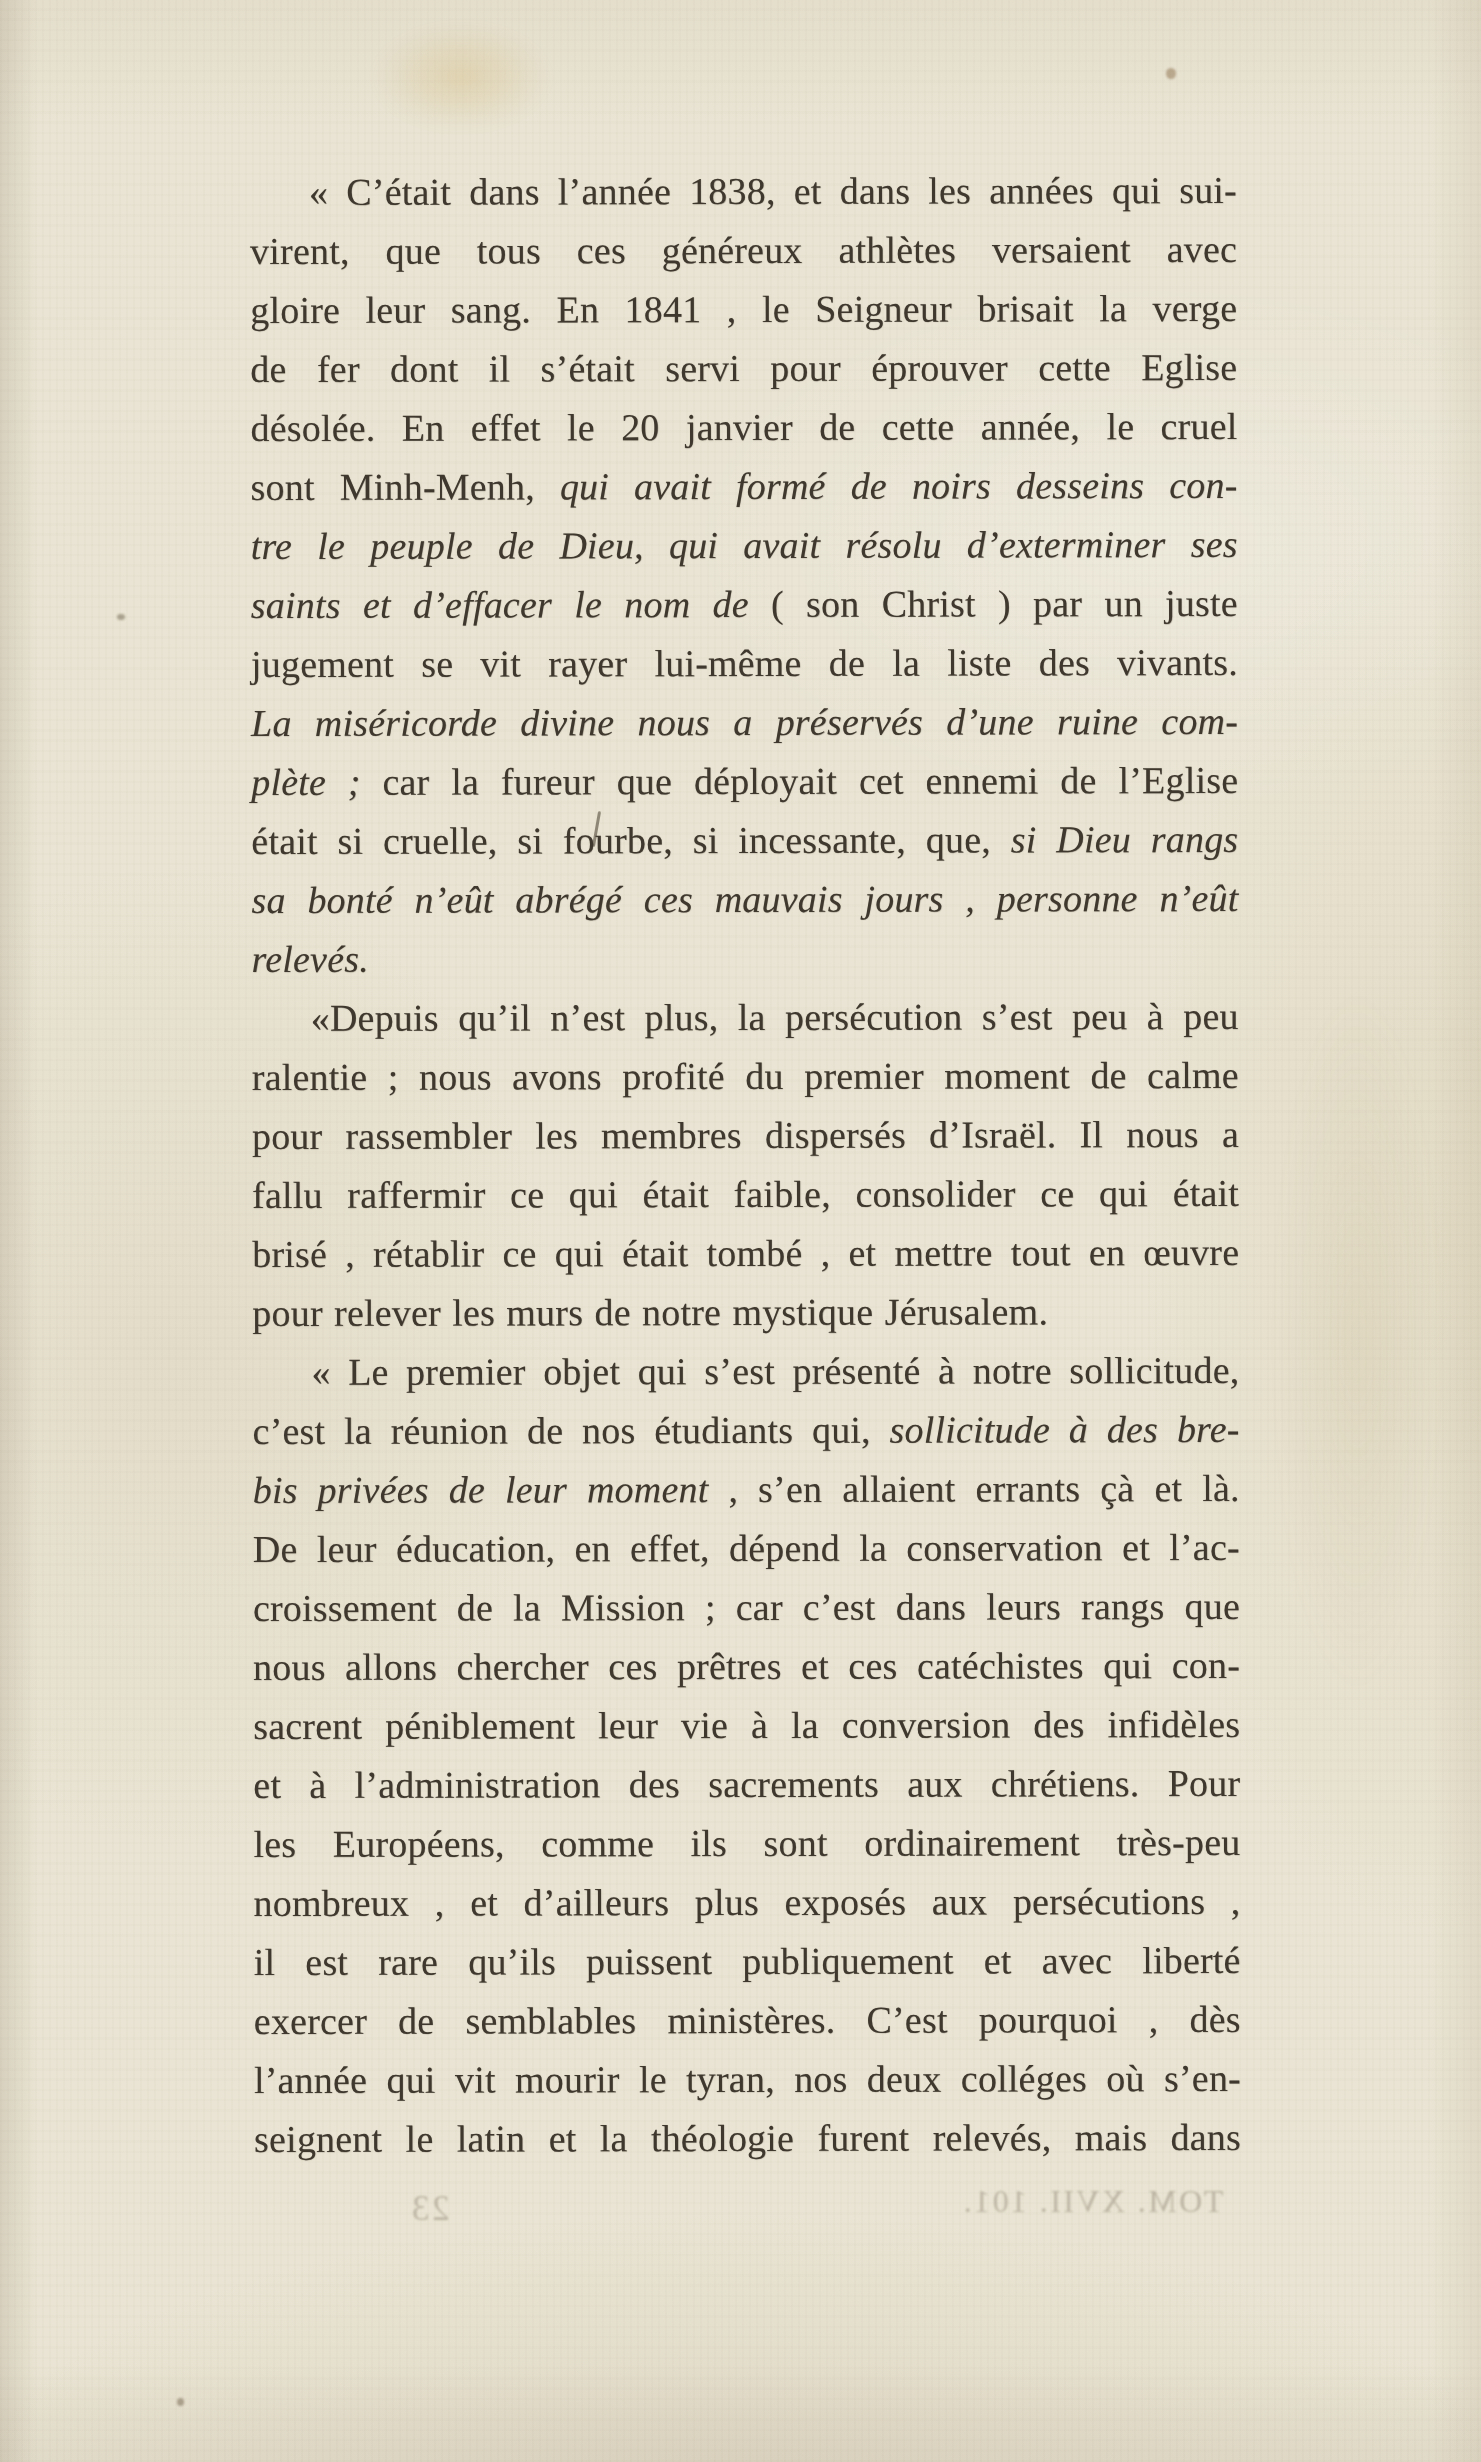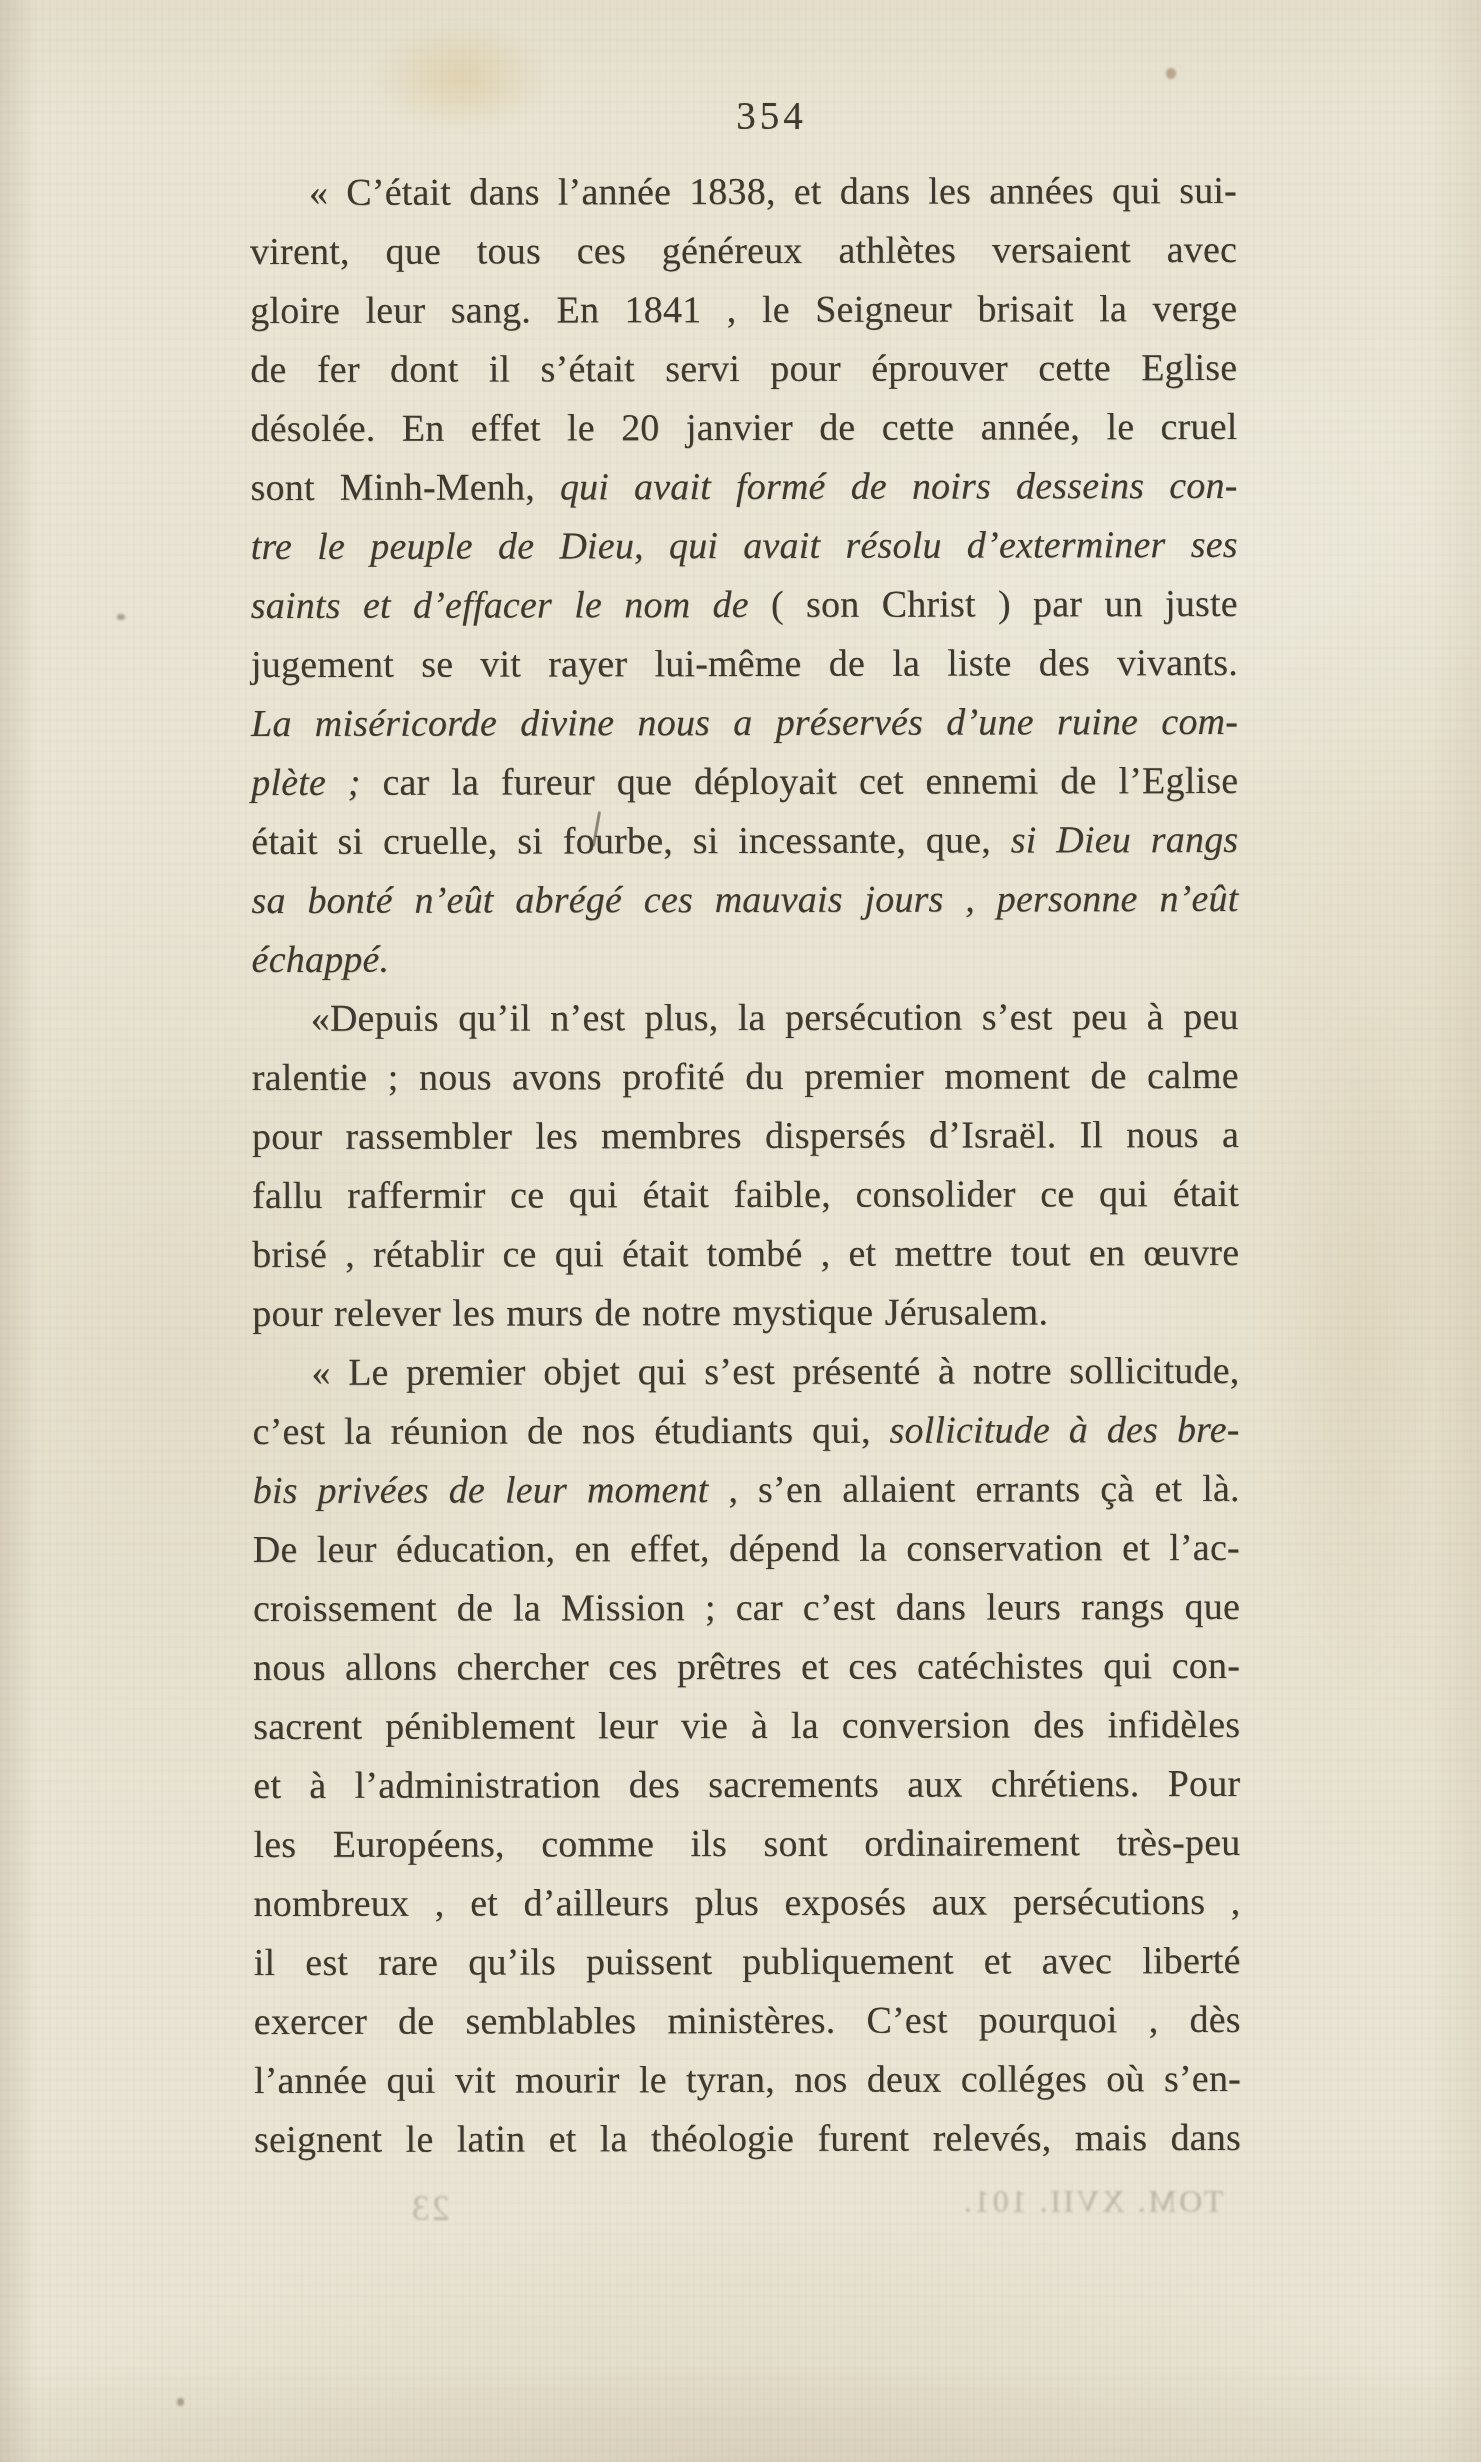--- a/index.html
+++ b/index.html
@@ -106,37 +106,36 @@
   <div class="texture"></div>
   <div class="grain"></div>
 
   <div class="stain stain-yellow"></div>
   <div class="stain speck-1"></div>
   <div class="stain speck-2"></div>
   <div class="stain speck-3"></div>
   <div class="stain ink-slash"></div>
   <div class="stain stain-soft-right"></div>
 
-  <div id="page-number">354</div>
 
   <div id="text-block">
       <div class="line just indent"><span>« C’était dans l’année 1838, et dans les années qui sui-</span></div>
       <div class="line just"><span>virent, que tous ces généreux athlètes versaient avec</span></div>
       <div class="line just"><span>gloire leur sang. En 1841 , le Seigneur brisait la verge</span></div>
       <div class="line just"><span>de fer dont il s’était servi pour éprouver cette Eglise</span></div>
       <div class="line just"><span>désolée. En effet le 20 janvier de cette année, le cruel</span></div>
       <div class="line just"><span>sont Minh-Menh, </span><span class="it">qui avait formé de noirs desseins con-</span></div>
       <div class="line just"><span class="it">tre le peuple de Dieu, qui avait résolu d’exterminer ses</span></div>
       <div class="line just"><span class="it">saints et d’effacer le nom de </span><span>( son Christ ) par un juste</span></div>
       <div class="line just"><span>jugement se vit rayer lui-même de la liste des vivants.</span></div>
       <div class="line just"><span class="it">La miséricorde divine nous a préservés d’une ruine com-</span></div>
       <div class="line just"><span class="it">plète ; </span><span>car la fureur que déployait cet ennemi de l’Eglise</span></div>
       <div class="line just"><span>était si cruelle, si fourbe, si incessante, que, </span><span class="it">si Dieu rangs</span></div>
       <div class="line just"><span class="it">sa bonté n’eût abrégé ces mauvais jours , personne n’eût</span></div>
-      <div class="line"><span class="it">échappé.</span></div>
+      <div class="line"><span class="it">relevés.</span></div>
       <div class="line just indent"><span>«Depuis qu’il n’est plus, la persécution s’est peu à peu</span></div>
       <div class="line just"><span>ralentie ; nous avons profité du premier moment de calme</span></div>
       <div class="line just"><span>pour rassembler les membres dispersés d’Israël. Il nous a</span></div>
       <div class="line just"><span>fallu raffermir ce qui était faible, consolider ce qui était</span></div>
       <div class="line just"><span>brisé , rétablir ce qui était tombé , et mettre tout en œuvre</span></div>
       <div class="line"><span>pour relever les murs de notre mystique Jérusalem.</span></div>
       <div class="line just indent"><span>« Le premier objet qui s’est présenté à notre sollicitude,</span></div>
       <div class="line just"><span>c’est la réunion de nos étudiants qui, </span><span class="it">sollicitude à des bre-</span></div>
       <div class="line just"><span class="it">bis privées de leur moment</span><span> , s’en allaient errants çà et là.</span></div>
       <div class="line just"><span>De leur éducation, en effet, dépend la conservation et l’ac-</span></div>

